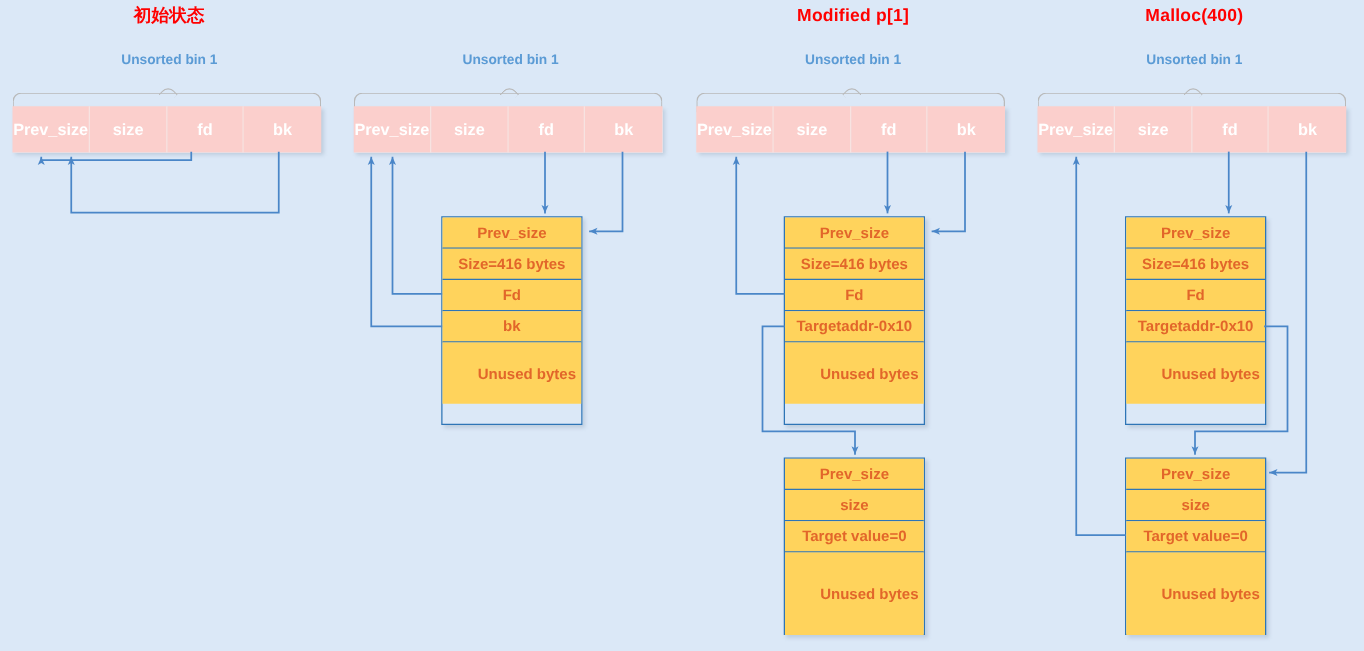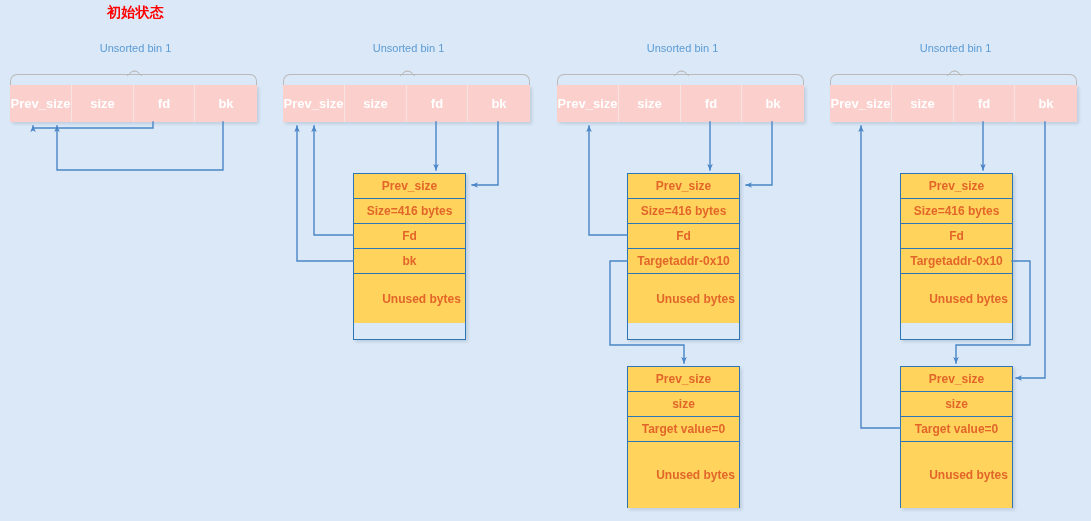--- a/index.html
+++ b/index.html
@@ -11,21 +11,21 @@
     position:relative;
   }
   #stage{position:absolute;left:0;top:0;width:1091px;height:521px;border-radius:13px;}
   .col{position:absolute;top:0;width:271px;height:521px;}
   .col-title{
     position:absolute;top:4px;left:0;width:271px;text-align:center;
     color:#ff0000;font-size:14px;font-weight:bold;letter-spacing:0.2px;
   }
   .bin-label{
     position:absolute;top:42px;left:0;width:271px;text-align:center;
-    color:#5b9bd5;font-size:11px;font-weight:normal;
+    color:#5b9bd5;font-size:11px;font-weight:bold;
   }
   
   .brace{
     position:absolute;left:10px;top:74px;width:247px;height:16px;
     border:1px solid #b9b9b9;border-bottom:none;
     border-radius:7px 7px 0 0;
     box-sizing:border-box;
   }
   .brace:after{
     content:"";position:absolute;left:50%;top:-5px;margin-left:-5px;
@@ -103,20 +103,21 @@
     <div class="chunk" style="left:80px;top:173px;width:113px;height:167px;">
       <div class="chunk-row r-norm">Prev_size</div>
       <div class="chunk-row r-norm">Size=416 bytes</div>
       <div class="chunk-row r-norm">Fd</div>
       <div class="chunk-row r-norm">bk</div>
       <div class="chunk-row r-big">Unused bytes</div>
     </div>
   </div>
 
   <div class="col" style="left:547px;">
+    <div class="col-title">Modified p[1]</div>
     <div class="bin-label">Unsorted bin 1</div>
     <div class="brace"></div>
     <div class="hdr-row">
       <div class="hdr-cell c-prev">Prev_size</div>
       <div class="hdr-cell c-size">size</div>
       <div class="hdr-cell c-fd">fd</div>
       <div class="hdr-cell c-bk">bk</div>
     </div>
     <div class="chunk" style="left:80px;top:173px;width:113px;height:167px;">
       <div class="chunk-row r-norm">Prev_size</div>
@@ -127,20 +128,21 @@
     </div>
     <div class="chunk" style="left:80px;top:366px;width:113px;height:142px;">
       <div class="chunk-row r-norm">Prev_size</div>
       <div class="chunk-row r-norm">size</div>
       <div class="chunk-row r-norm">Target value=0</div>
       <div class="chunk-row r-big" style="height:66px;">Unused bytes</div>
     </div>
   </div>
 
   <div class="col" style="left:820px;">
+    <div class="col-title">Malloc(400)</div>
     <div class="bin-label">Unsorted bin 1</div>
     <div class="brace"></div>
     <div class="hdr-row">
       <div class="hdr-cell c-prev">Prev_size</div>
       <div class="hdr-cell c-size">size</div>
       <div class="hdr-cell c-fd">fd</div>
       <div class="hdr-cell c-bk">bk</div>
     </div>
     <div class="chunk" style="left:80px;top:173px;width:113px;height:167px;">
       <div class="chunk-row r-norm">Prev_size</div>

